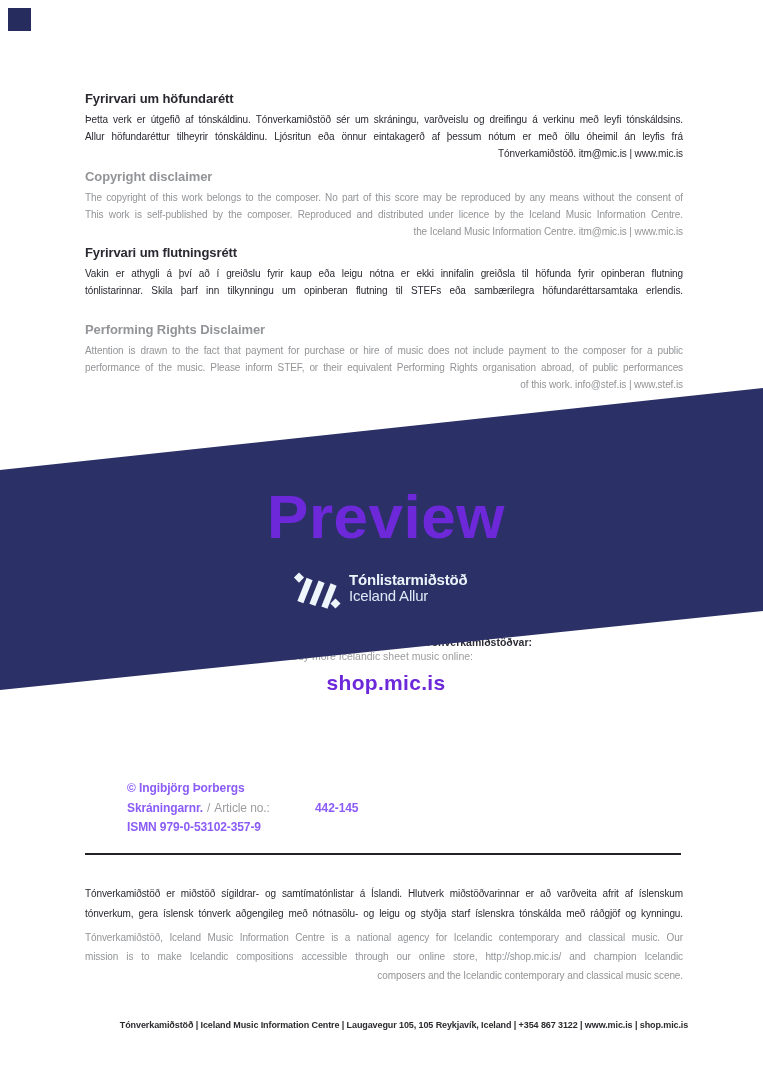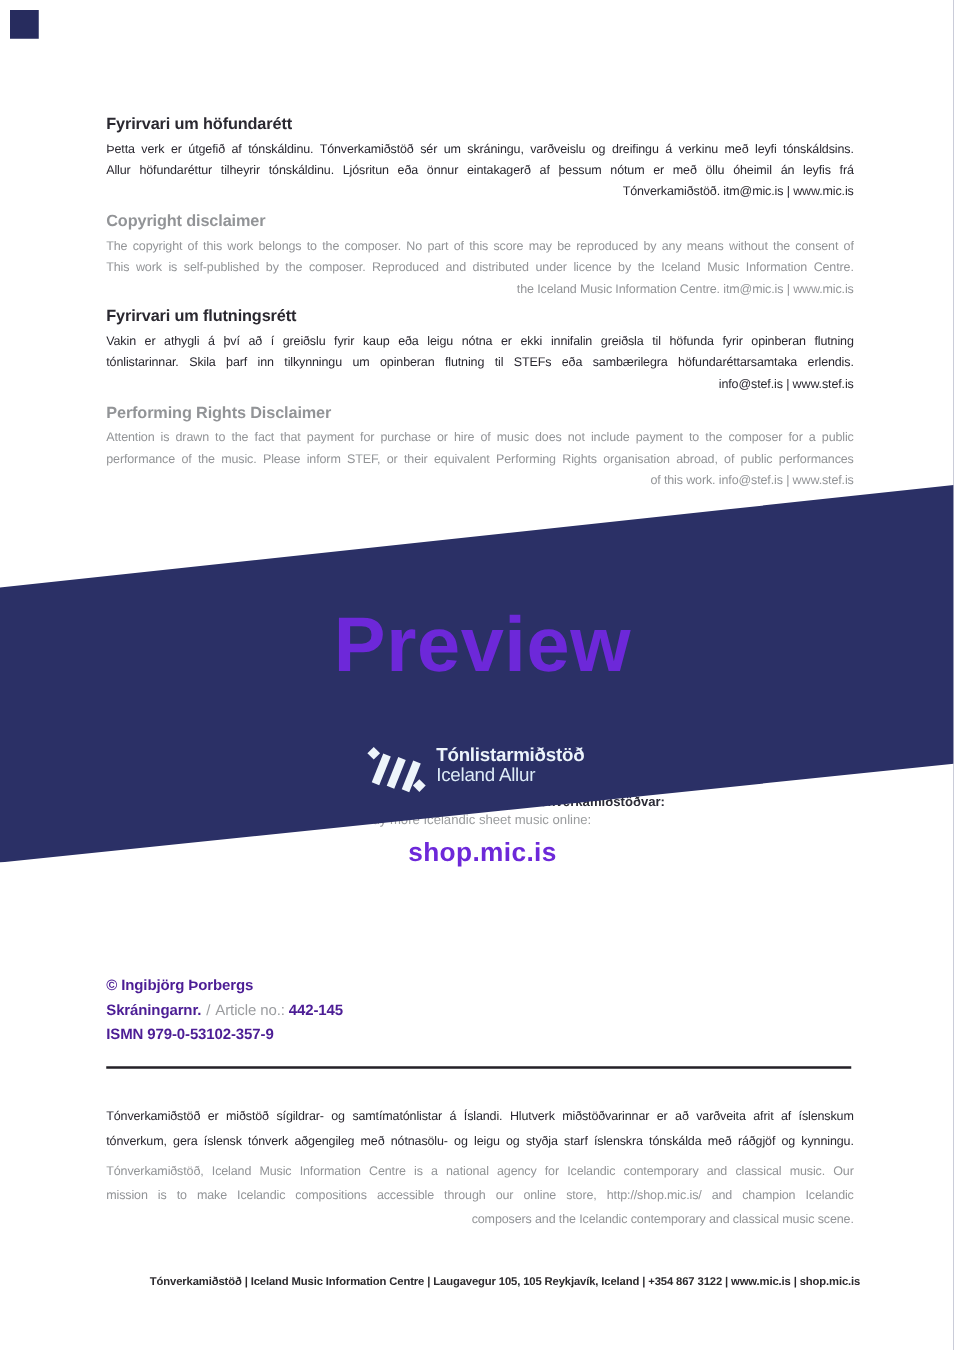--- a/index.html
+++ b/index.html
@@ -19,33 +19,33 @@
   .band{
     position:absolute;inset:0;background:#2b3066;
     clip-path:polygon(0 470px,100% 388px,100% 611px,0 690px);
     z-index:2;
   }
   .corner-mark{position:absolute;left:8px;top:8px;width:23px;height:23px;background:#272c5e;z-index:3;}
   .preview-title{
     position:absolute;top:486px;left:386px;transform:translateX(-50%);
     font-size:62px;line-height:62px;font-weight:bold;color:#6d28d9;letter-spacing:0.5px;z-index:3;white-space:nowrap;
   }
-  .logo{position:absolute;left:293px;top:570px;z-index:3;display:flex;align-items:flex-start;margin-top:25px;}
+  .logo{position:absolute;left:293px;top:570px;z-index:3;display:flex;align-items:flex-start;}
   .logo svg{display:block;}
   .logo-text{margin-left:8px;margin-top:1px;}
   .logo-title{font-size:15px;line-height:17px;font-weight:bold;color:#ecf4fb;letter-spacing:-0.2px;}
   .logo-sub{font-size:15px;line-height:16px;font-weight:normal;color:#dcebf7;letter-spacing:-0.2px;}
   
   .promo-is{position:absolute;top:636px;right:231px;font-size:10.5px;font-weight:bold;color:#2c2c37;white-space:nowrap;z-index:1;}
   .promo-en{position:absolute;top:650px;right:290px;font-size:10.5px;color:#9a9c9e;white-space:nowrap;z-index:1;}
   .shop-url{position:absolute;top:671px;left:386px;transform:translateX(-50%);font-size:21px;font-weight:bold;letter-spacing:0.3px;color:#6d28d9;z-index:1;white-space:nowrap;}
   
   .credits{position:absolute;left:85px;top:779px;}
   .credit-row{font-size:12px;line-height:19.5px;letter-spacing:-0.1px;}
-  .credit-bold{font-weight:bold;color:#4c1d95;}
+  .credit-bold{font-weight:bold;color:#8b5cf6;margin-left:42px;}
   .credit-gray{color:#9b9da0;font-weight:normal;}
   .credit-sep{color:#9b9da0;margin:0 4px;}
   
   .divider{position:absolute;left:85px;top:853px;width:596px;height:2px;background:#232127;}
   .about-is{position:absolute;left:85px;top:884px;width:598px;}
   .about-is .jline{line-height:20px;}
   .about-en{position:absolute;left:85px;top:928px;width:598px;}
   .about-en .jline,.about-en .lastline{line-height:19px;}
   
   .footer{
@@ -69,21 +69,20 @@
   <div class="sec-heading gray">Copyright disclaimer</div>
   <div class="jline gray">The copyright of this work belongs to the composer. No part of this score may be reproduced by any means without the consent of</div>
   <div class="jline gray">This work is self-published by the composer. Reproduced and distributed under licence by the Iceland Music Information Centre.</div>
   <div class="lastline gray">the Iceland Music Information Centre.  itm@mic.is  | www.mic.is</div>
 </section>
 
 <section class="disc" style="top:246px">
   <div class="sec-heading dark">Fyrirvari um flutningsrétt</div>
   <div class="jline dark">Vakin er athygli á því að í greiðslu fyrir kaup eða leigu nótna er ekki innifalin greiðsla til höfunda fyrir opinberan flutning</div>
   <div class="jline dark">tónlistarinnar. Skila þarf inn tilkynningu um opinberan flutning til STEFs eða sambærilegra höfundaréttarsamtaka erlendis.</div>
-  <div class="lastline dark">info@stef.is | www.stef.is</div>
 </section>
 
 <section class="disc" style="top:323px">
   <div class="sec-heading gray">Performing Rights Disclaimer</div>
   <div class="jline gray">Attention is drawn to the fact that payment for purchase or hire of music does not include payment to the composer for a public</div>
   <div class="jline gray">performance of the music. Please inform STEF, or their equivalent Performing Rights organisation abroad, of public performances</div>
   <div class="lastline gray">of this work.   info@stef.is  |  www.stef.is</div>
 </section>
 
 <div class="promo-is">Kauptu fleiri íslenskar nótur í vefverslun Tónverkamiðstöðvar:</div>

